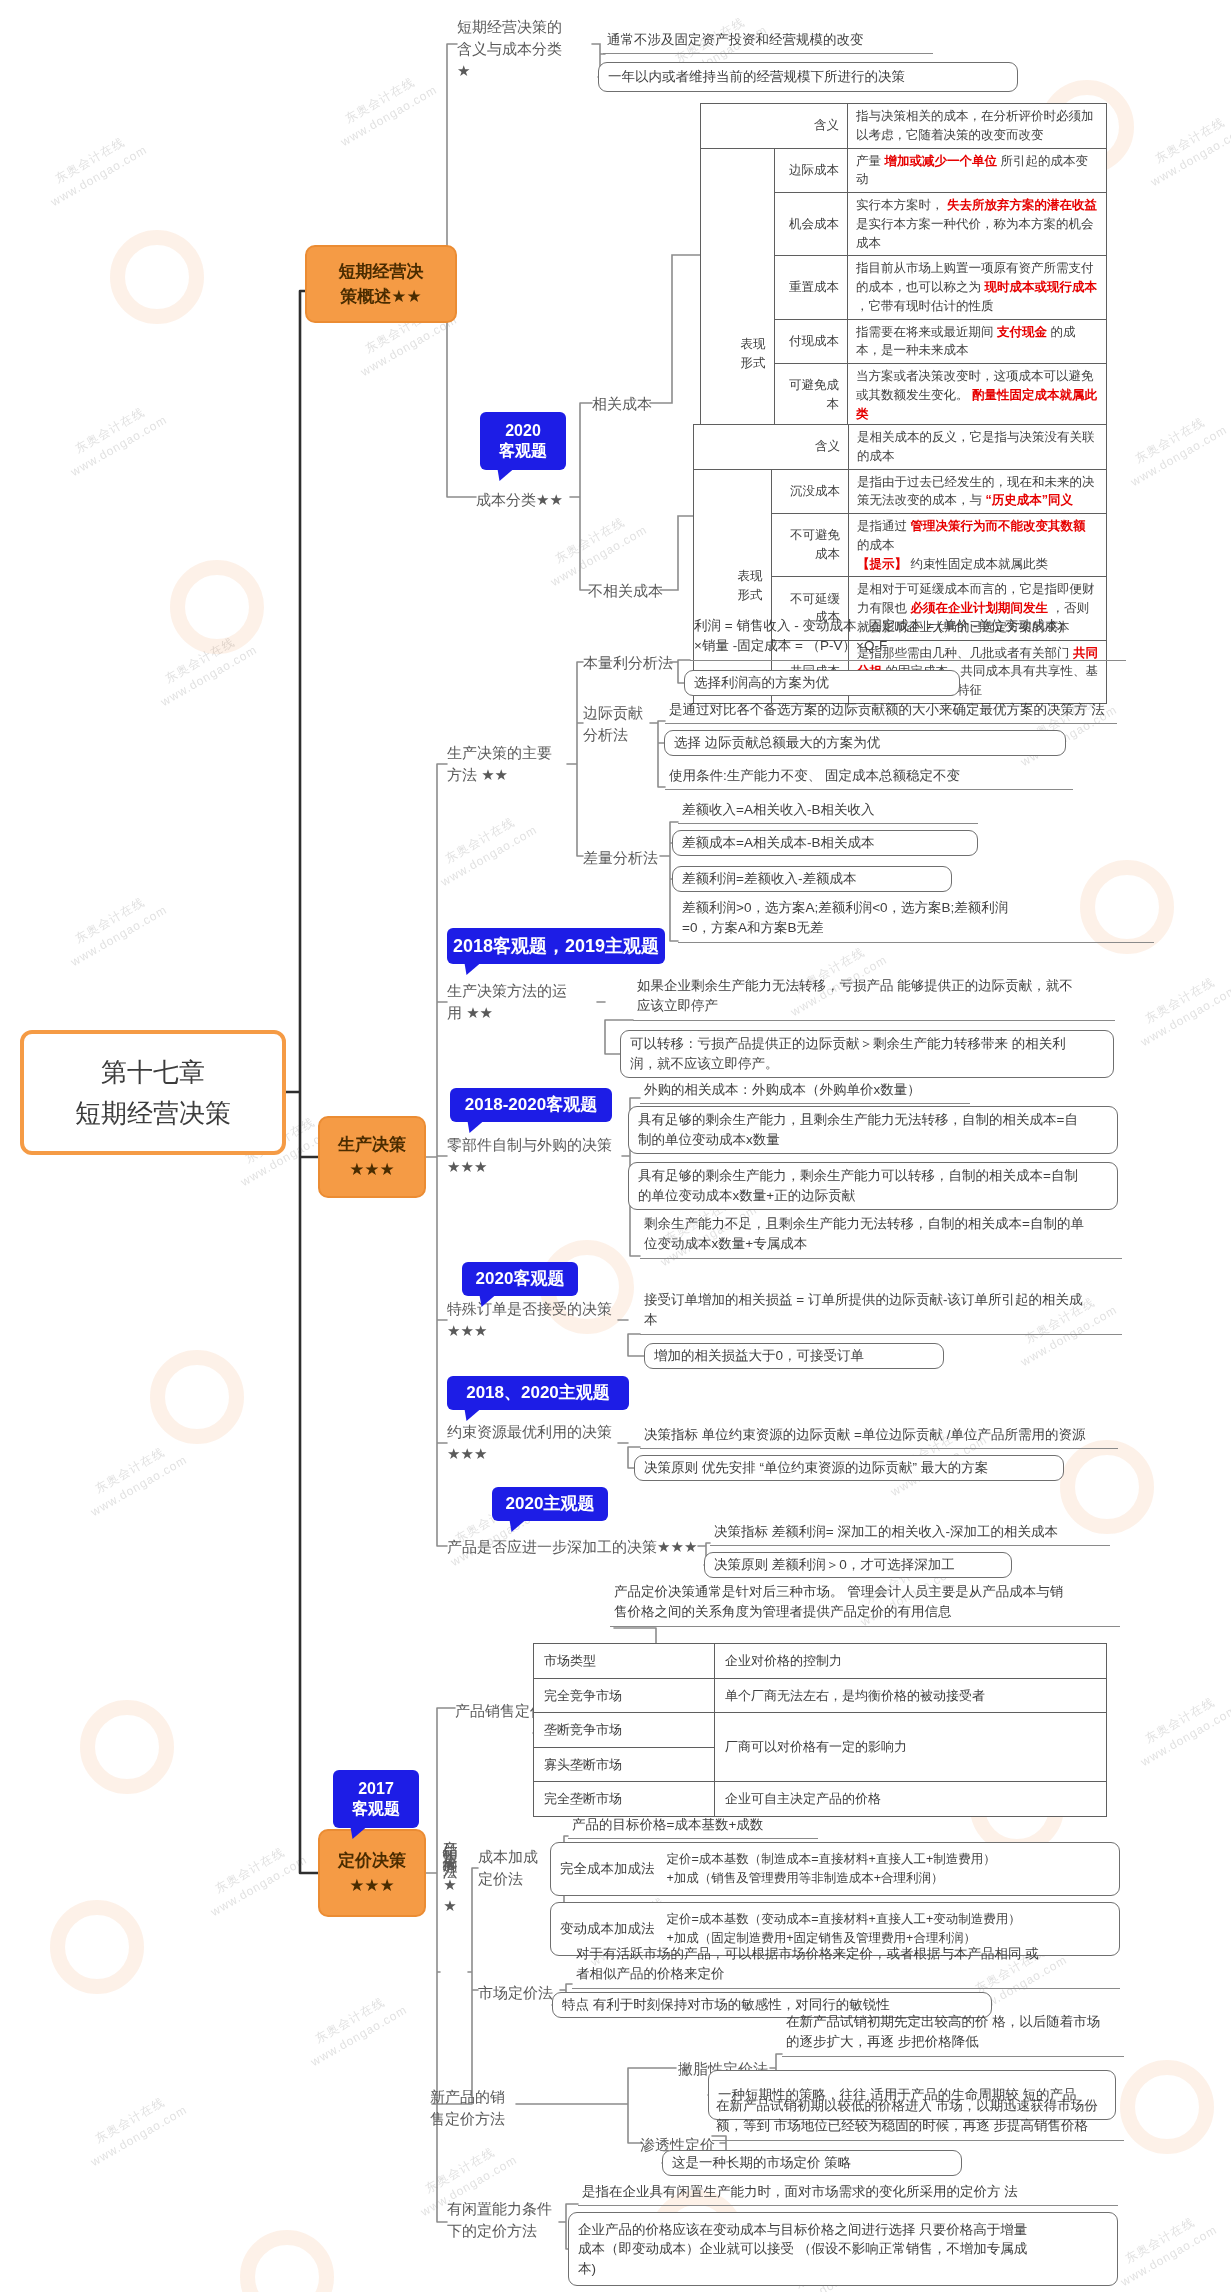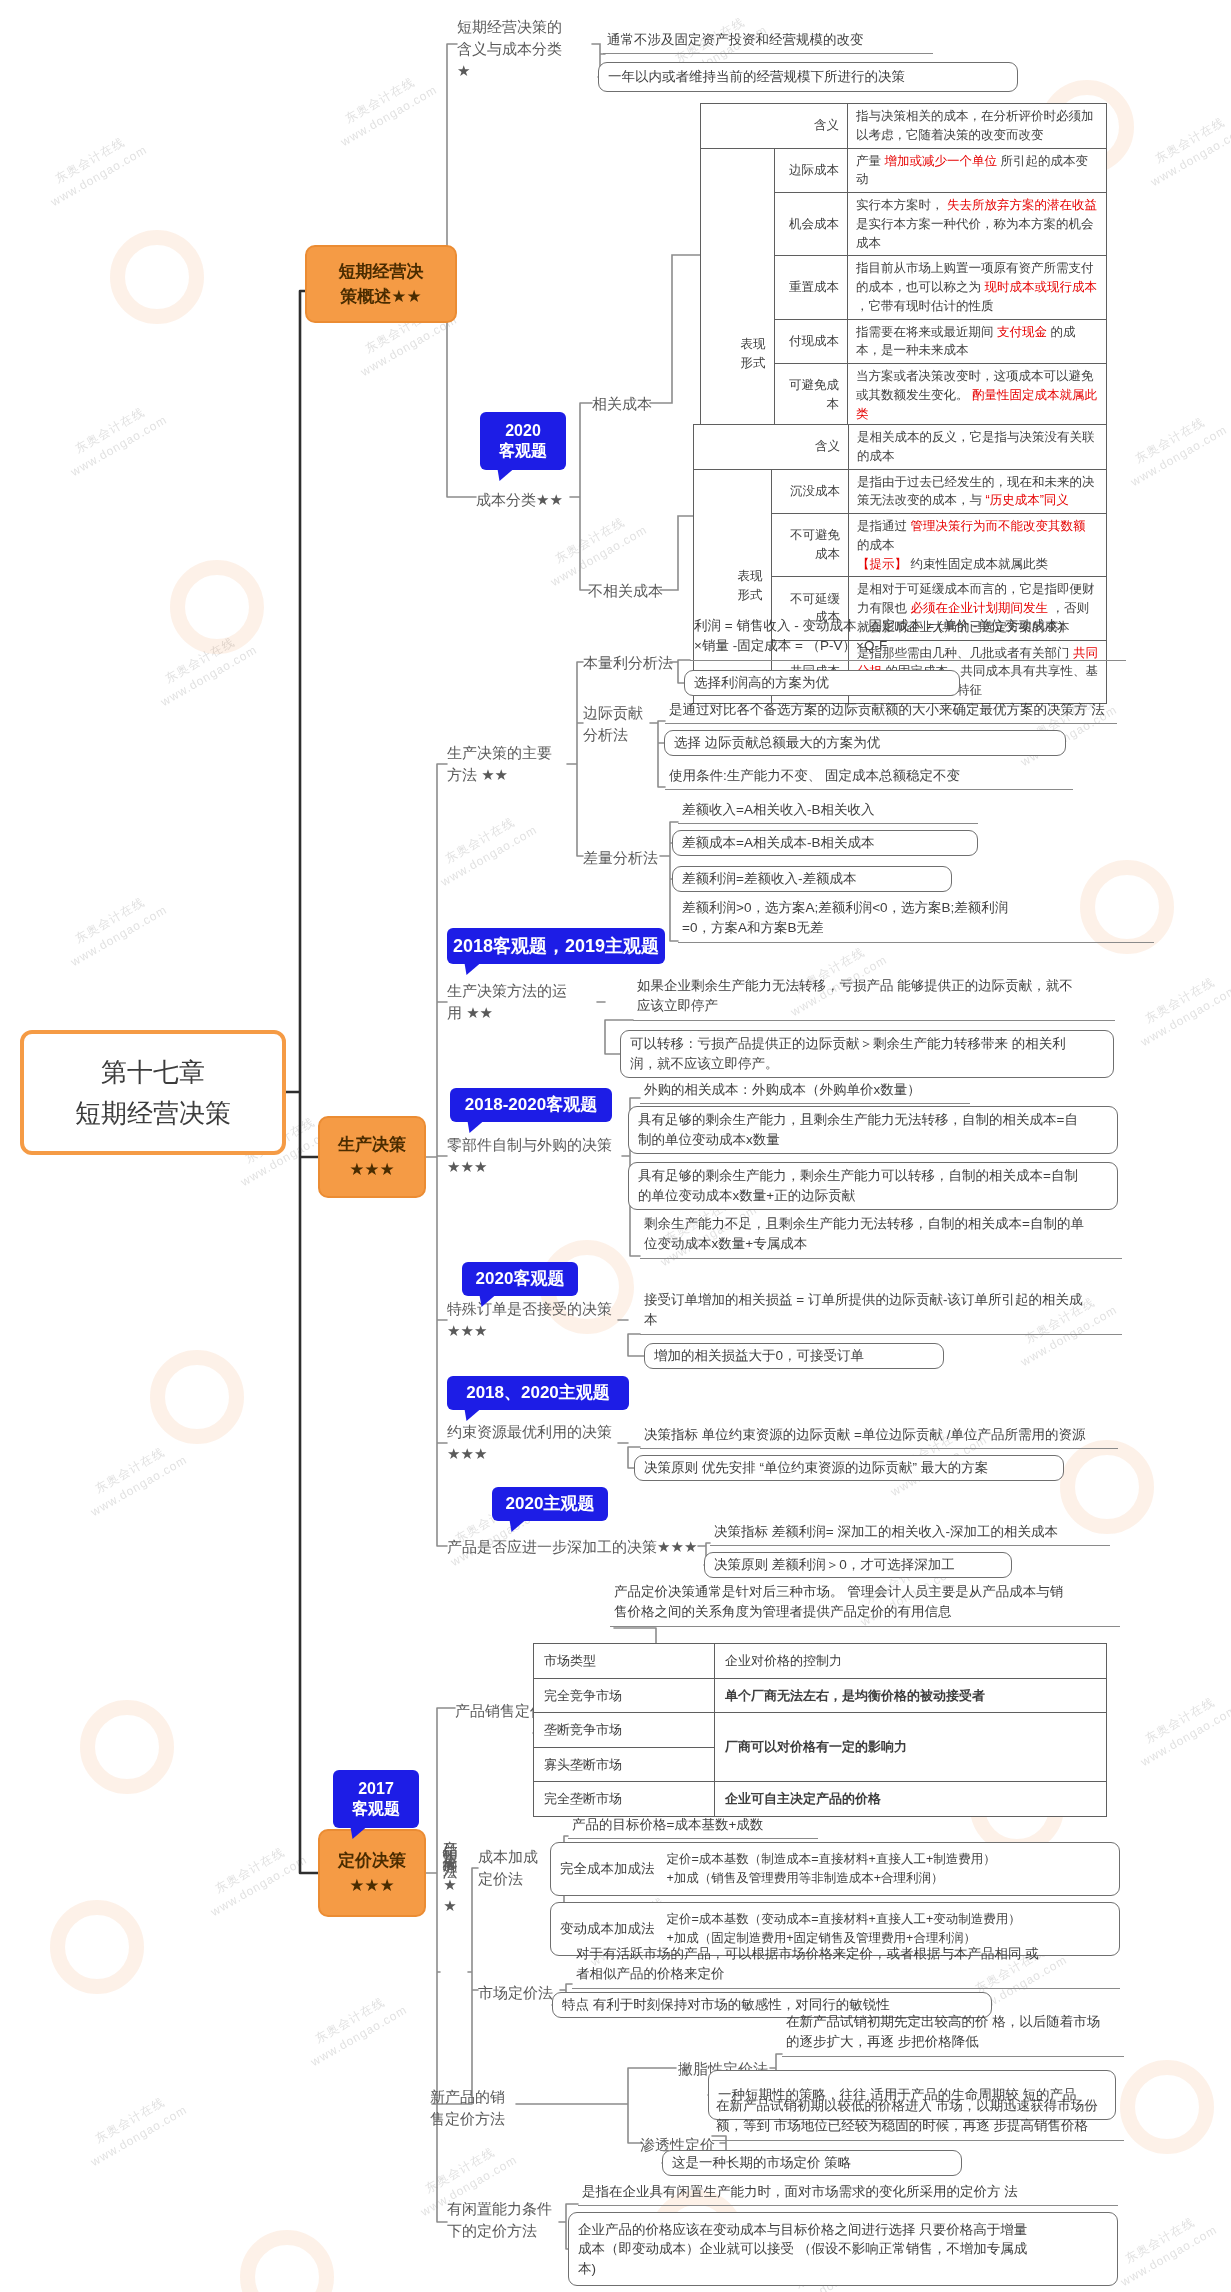--- a/index.html
+++ b/index.html
@@ -32,22 +32,22 @@
       border-left:5px solid transparent;border-right:11px solid transparent;
       border-top:12px solid #1d1de6;transform:skewX(-14deg);}
   .vlab{position:absolute;z-index:2;color:#5a5a5a;font-size:15px;writing-mode:vertical-rl;
       text-orientation:upright;letter-spacing:3px;line-height:1.6;}
   .tbl{position:absolute;z-index:2;border-collapse:collapse;background:#fff;table-layout:fixed;}
   .tbl td{border:1.3px solid #5f5f5f;padding:3px 8px;font-size:12.5px;color:#3e3e3e;line-height:1.5;
       vertical-align:middle;}
   .tbl .c1,.tbl .c2{text-align:right;white-space:pre-line;}
   .tbl .def{text-align:left;white-space:pre-line;}
   .mkt td{padding:7px 10px;font-size:13px;text-align:left;}
-  .mkt td.def{text-align:left;font-weight:bold;}
-  .hl{color:#e60000;font-weight:normal;margin-top:8px;}
+  .mkt td.def{text-align:left;}
+  .hl{color:#e60000;font-weight:bold;margin-top:8px;}
 </style>
 </head>
 <body>
 
 <div id="canvas">
 
   <svg id="wires" width="1231" height="2292">
     <g stroke="#2e2e2e" stroke-width="2.6" fill="none" stroke-linecap="round">
       <path d="M286,1092 H300 M300,291 V1873 M300,291 H305 M300,1157 H318 M300,1873 H318"></path>
     </g>

